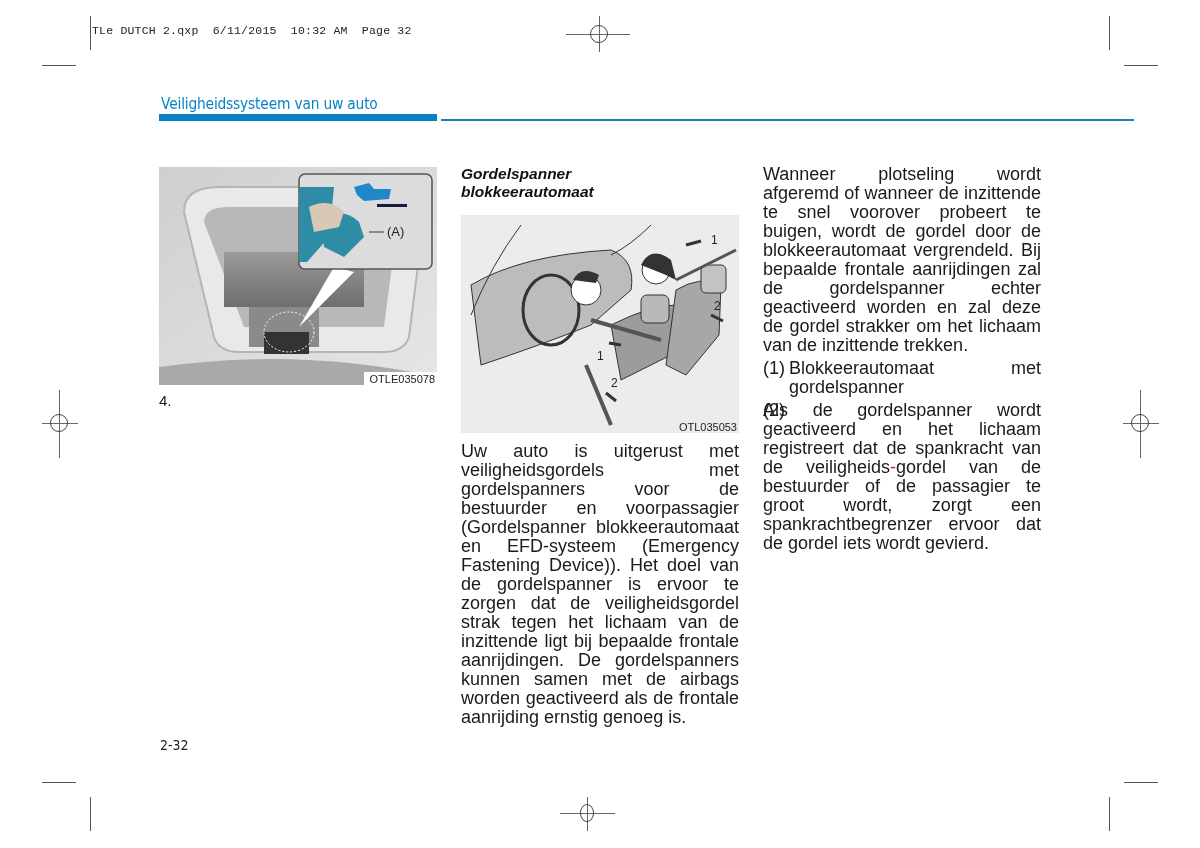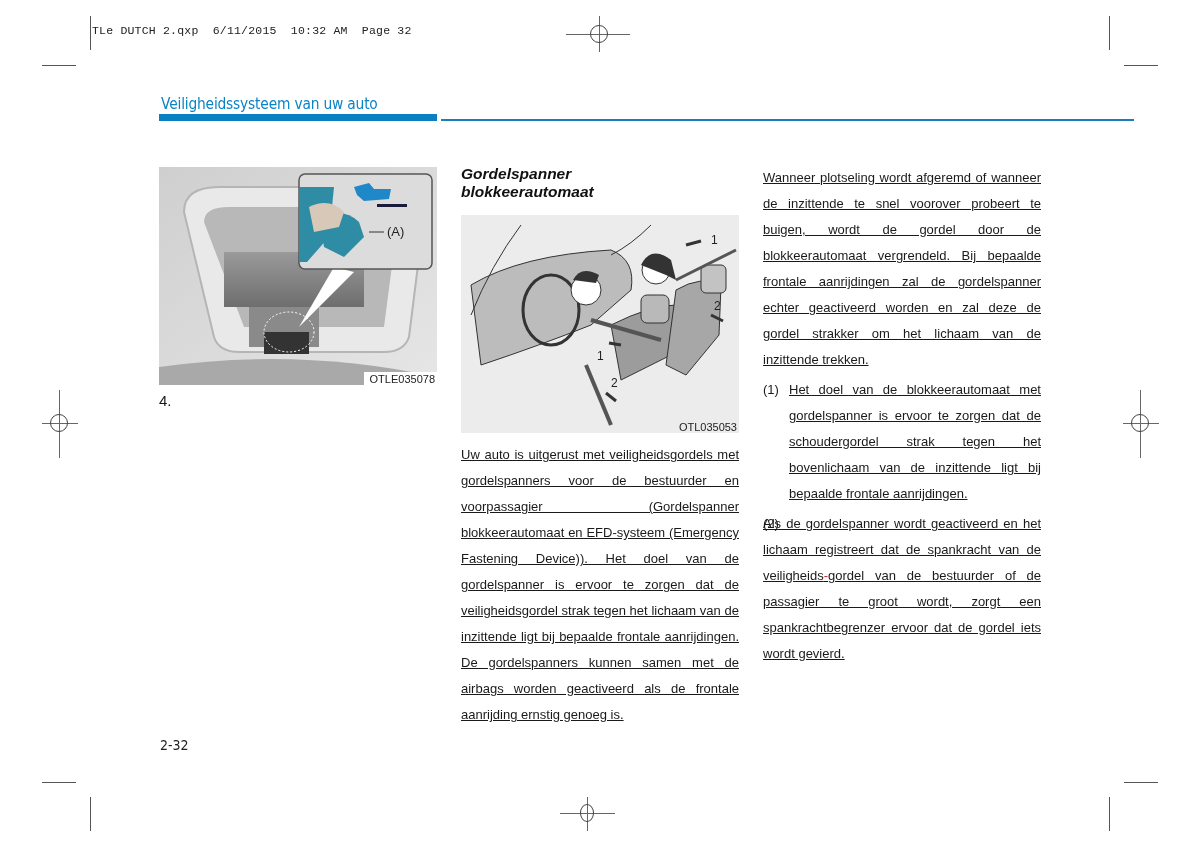--- a/index.html
+++ b/index.html
@@ -9,21 +9,21 @@
   .crop-v { position:absolute; width:1px; background:#555; }
   .crop-h { position:absolute; height:1px; background:#555; }
   .reg { position:absolute; width:18px; height:18px; border:1px solid #444; border-radius:50%; box-sizing:border-box; }
   .reg-line-h { position:absolute; height:1px; background:#666; }
   .reg-line-v { position:absolute; width:1px; background:#666; }
 
   .section-title { position:absolute; left:161px; top:95px; font-family:"DejaVu Sans", sans-serif; font-size:15px; color:#0a84c6; letter-spacing:-0.2px; transform:scaleX(0.92); transform-origin:left; }
   .title-bar { position:absolute; left:159px; top:114px; width:278px; height:7px; background:#0a7fc2; }
   .title-rule { position:absolute; left:441px; top:119px; width:693px; height:2px; background:#1a7fb8; }
 
-  .col { position:absolute; font-size:13px; line-height:26px; color:#1a1a1a;text-decoration:underline; }
+  .col { position:absolute; font-size:18px; line-height:19px; color:#1a1a1a; }
   .col p { margin:0; text-align:justify; }
 
   .fig { position:absolute; background:#eeeeee; overflow:hidden; }
   .fig-label { position:absolute; right:0; bottom:0; background:#fff; font-size:11px; padding:1px 2px 0 6px; color:#222; }
 
   .steps { position:absolute; left:159px; top:392px; width:278px; font-size:15px; line-height:17.6px; }
   .steps .num { position:absolute; left:0; top:0; }
   .steps .txt { margin-left:17px; text-align:justify; }
 
   .heading { position:absolute; left:461px; top:165px; font-size:15.5px; line-height:18px; font-weight:bold; font-style:italic; color:#111; }
@@ -149,21 +149,21 @@
 
 <div class="col" style="left:461px;top:442px;width:278px;">
   <p>Uw auto is uitgerust met veiligheidsgordels met gordelspanners voor de bestuurder en voorpassagier (Gordelspanner blokkeerautomaat en EFD-systeem (Emergency Fastening Device)). Het doel van de gordelspanner is ervoor te zorgen dat de veiligheidsgordel strak tegen het lichaam van de inzittende ligt bij bepaalde frontale aanrijdingen. De gordelspanners kunnen samen met de airbags worden geactiveerd als de frontale aanrijding ernstig genoeg is.</p>
 </div>
 
 <div class="col" style="left:763px;top:165px;width:278px;">
   <p>Wanneer plotseling wordt afgeremd of wanneer de inzittende te snel voorover probeert te buigen, wordt de gordel door de blokkeerautomaat vergrendeld. Bij bepaalde frontale aanrijdingen zal de gordelspanner echter geactiveerd worden en zal deze de gordel strakker om het lichaam van de inzittende trekken.</p>
 
   <div class="list-item">
     <span class="ln">(1)</span>
-    <p class="ld">Het doel van de blokkeerautomaat met gordelspanner is ervoor te zorgen dat de schoudergordel strak tegen het bovenlichaam van de inzittende ligt bij bepaalde frontale aanrijdingen.</p>
+    <p class="lt">Blokkeerautomaat met gordelspanner</p>
   </div>
 
   <div class="list-item">
     <span class="ln">(2)</span>
   </div>
 
   <p style="margin-top:4px;"><span>Als de gordelspanner wordt geactiveerd en het lichaam registreert dat de spankracht van de veiligheids</span><span class="hyphen-red">-</span><span>gordel van de bestuurder of de passagier te groot wordt, zorgt een spankrachtbegrenzer ervoor dat de gordel iets wordt gevierd.</span></p>
 </div>
 
 <div class="page-num">2-32</div>

